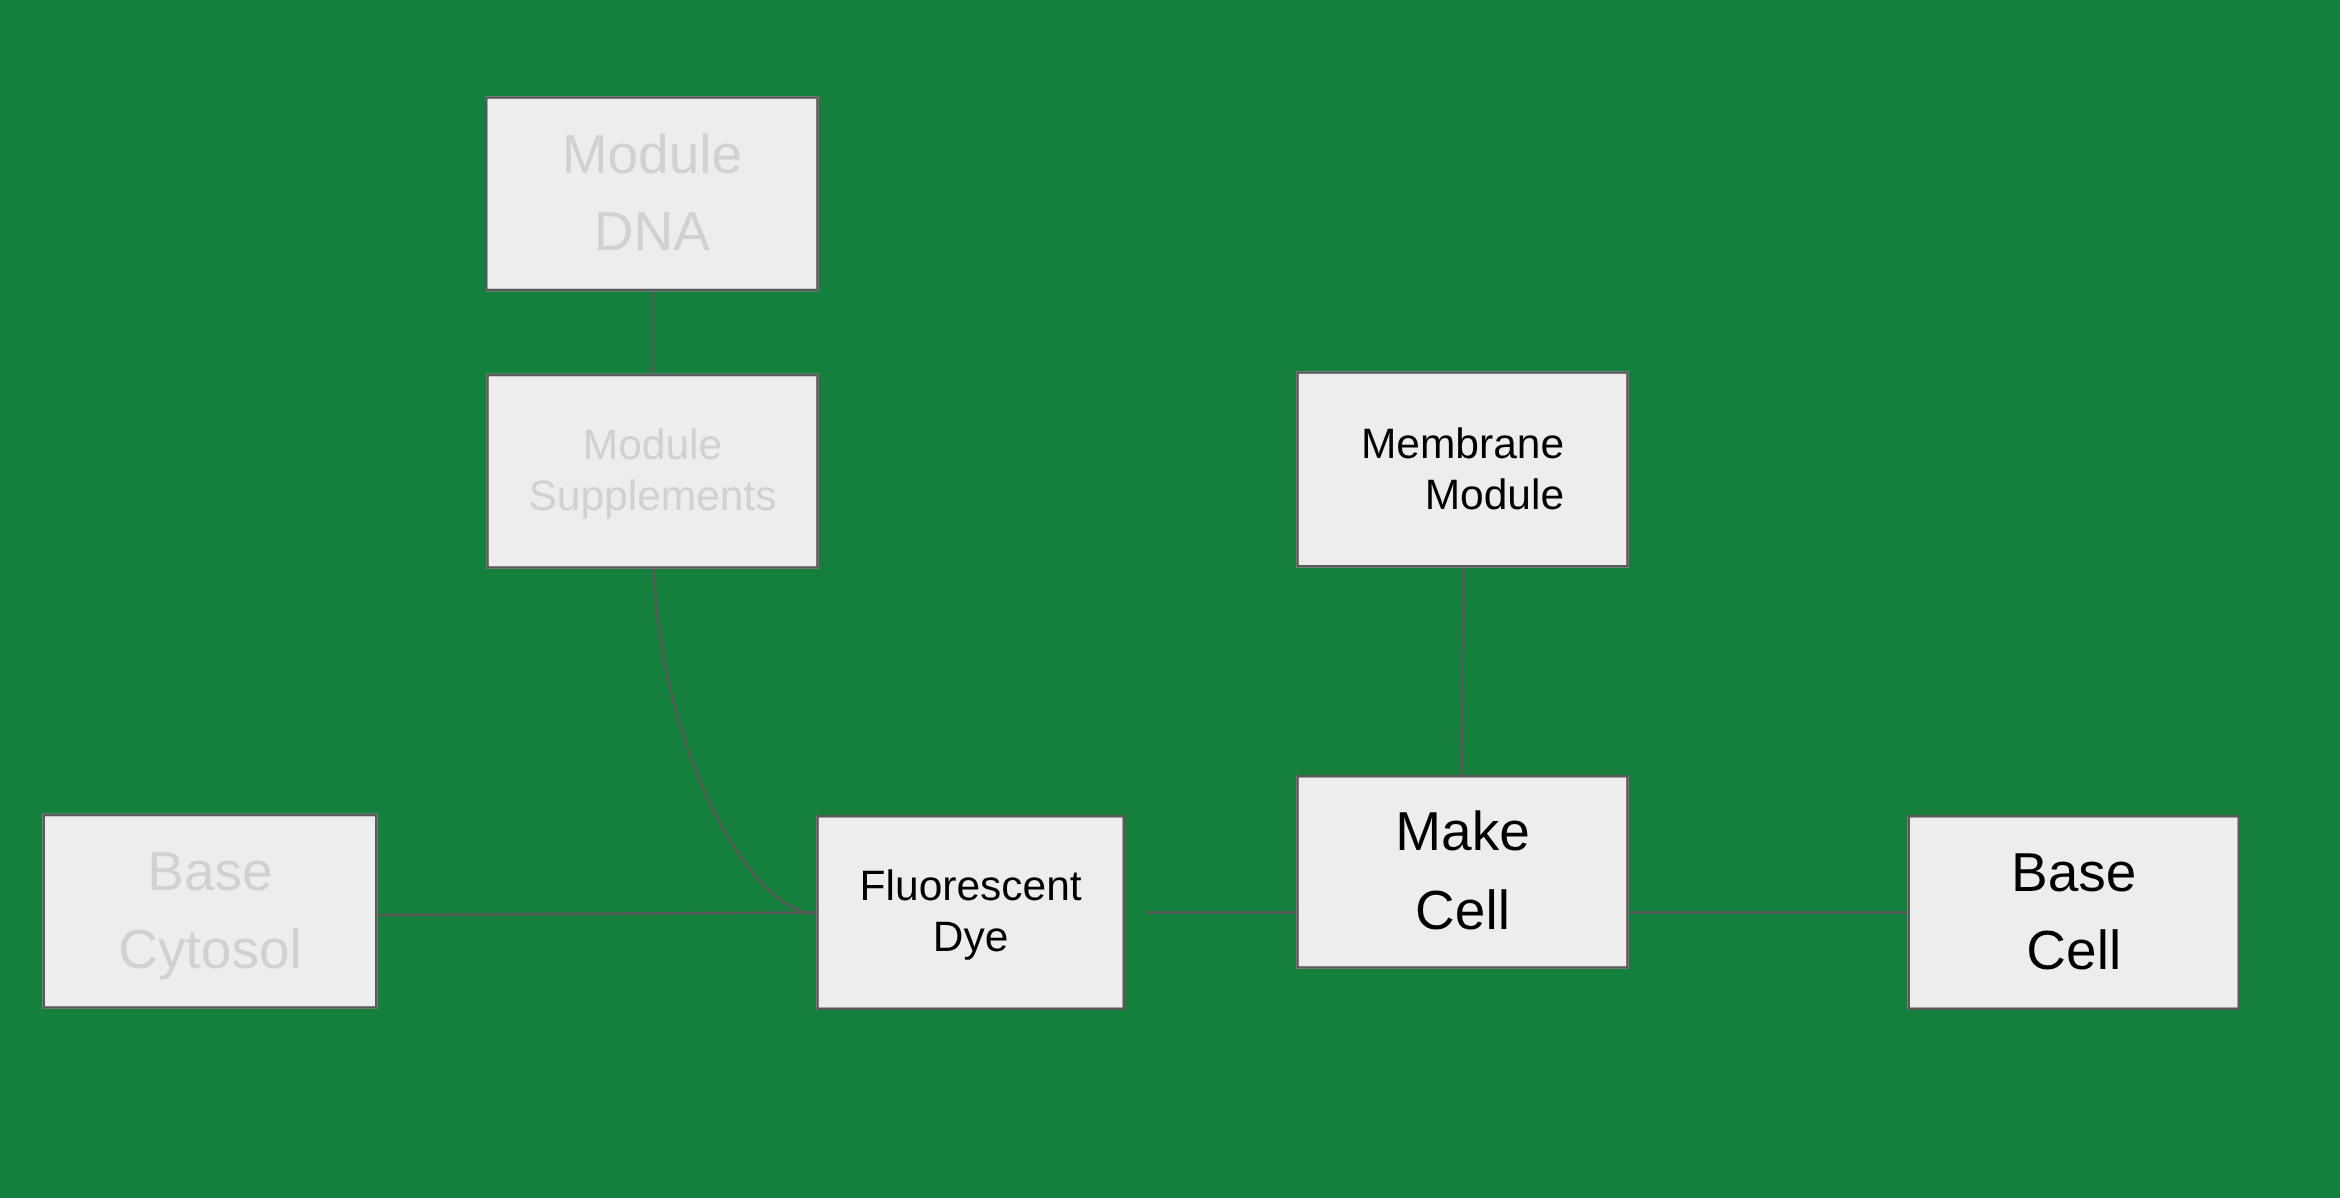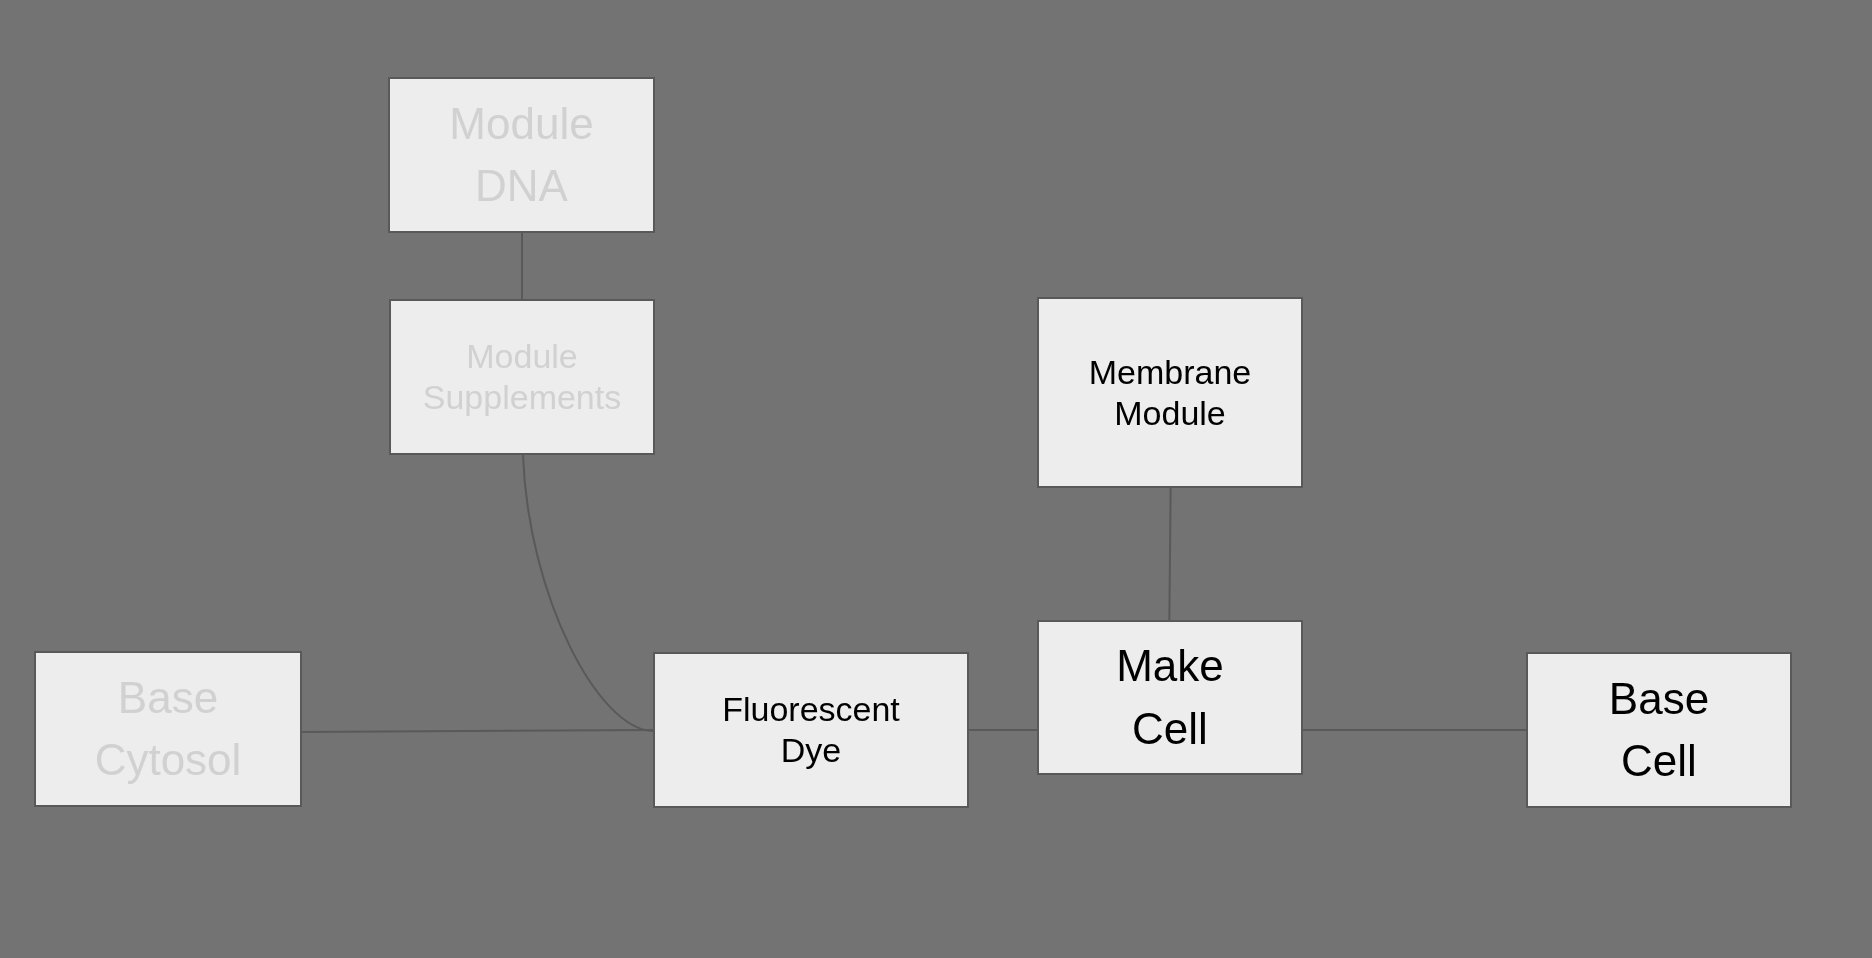--- a/index.html
+++ b/index.html
@@ -8,21 +8,21 @@
     background: #ffffff;
     width: 1872px;
     height: 958px;
     overflow: hidden;
     font-family: "Liberation Sans", sans-serif;
   }
   .canvas {
     position: relative;
     width: 1872px;
     height: 958px;
-    background: #737373;
+    background: #15803d;
   }
   .edges {
     position: absolute;
     left: 0;
     top: 0;
     width: 1872px;
     height: 958px;
     pointer-events: none;
   }
   .node {
@@ -72,31 +72,31 @@
   <div class="node large dimmed" style="left:388px; top:77px; width:267px; height:156px;">
     <span class="label">Module
 DNA</span>
   </div>
 
   <div class="node medium dimmed" style="left:389px; top:299px; width:266px; height:156px;">
     <span class="label">Module
 Supplements</span>
   </div>
 
-  <div class="node medium active" style="left:1037px; top:297px; width:266px; height:191px;">
+  <div class="node medium active" style="left:1037px; top:297px; width:266px; height:157px;text-align:right;">
     <span class="label">Membrane
 Module</span>
   </div>
 
   <div class="node large dimmed" style="left:34px; top:651px; width:268px; height:156px;">
     <span class="label">Base
 Cytosol</span>
   </div>
 
-  <div class="node medium active" style="left:653px; top:652px; width:316px; height:156px;">
+  <div class="node medium active" style="left:653px; top:652px; width:247px; height:156px;">
     <span class="label">Fluorescent
 Dye</span>
   </div>
 
   <div class="node large active" style="left:1037px; top:620px; width:266px; height:155px;">
     <span class="label">Make
 Cell</span>
   </div>
 
   <div class="node large active" style="left:1526px; top:652px; width:266px; height:156px;">

